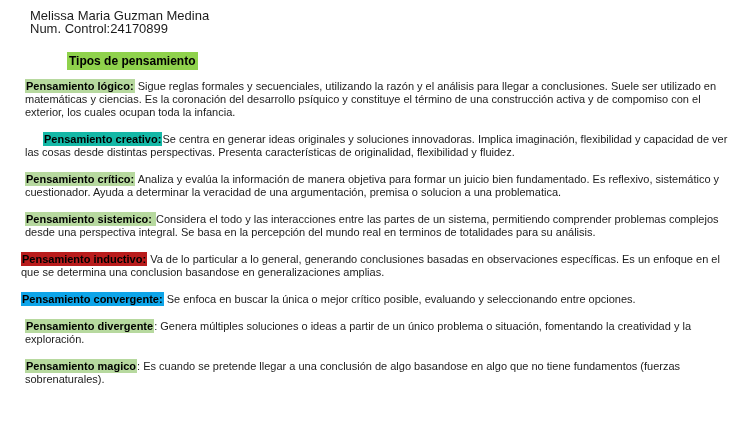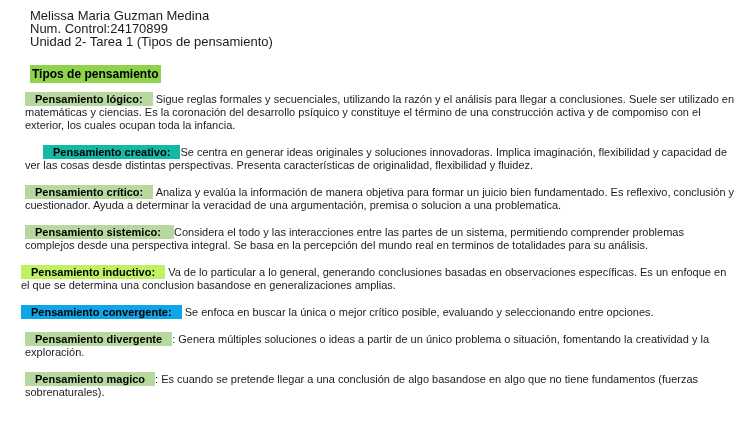--- a/index.html
+++ b/index.html
@@ -30,66 +30,66 @@
   .doc-title {
     margin: 19px 0 12px 30px;
     font-size: 12px;
     line-height: 14px;
     font-weight: bold;
     color: #000000;
   }
   .doc-title mark {
     color: #000000;
     padding: 2px 3px 2px 2px;
+    margin-left: 37px;
   }
   .paragraphs {
     margin: 0;
   }
   .para {
     margin: 0 14px 14px 25px;
     font-size: 11px;
     line-height: 13px;
     color: #1c1c1c;
   }
   
   .para:nth-child(4) { }
   .para:nth-child(5) { margin-left: 21px; }
   .para:nth-child(6) { margin-left: 21px; }
   .term {
     font-weight: bold;
     color: #000000;
-    padding: 1px 10px;
+    padding: 1px 1px;
   }
   mark { background: transparent; }
 </style>
 </head>
 <body style="background-color: rgb(255, 255, 255);">
 
 <div class="page">
 
   <div class="doc-header">
     <div>Melissa Maria Guzman Medina</div>
     <div>Num. Control:24170899</div>
-    <div>Unidad 2- Tarea 1 (Tipos de pensamiento)</div>
   </div>
 
   <div class="doc-title">
     <mark class="title-mark" style="background-color: rgb(143, 210, 76);">Tipos de pensamiento</mark>
   </div>
 
   <div class="paragraphs" id="paragraphs">
   <p class="para"><mark class="term" style="background-color: rgb(183, 217, 159);">Pensamiento lógico:</mark><span class="body-text"> Sigue reglas formales y secuenciales, utilizando la razón y el análisis para llegar a conclusiones. Suele ser utilizado en matemáticas y ciencias. Es la coronación del desarrollo psíquico y constituye el término de una construcción activa y de compomiso con el exterior, los cuales ocupan toda la infancia.</span></p>
 
   <p class="para"><mark class="term" style="background-color: #14b8a6; margin-left: 18px;">Pensamiento creativo:</mark><span class="body-text">Se centra en generar ideas originales y soluciones innovadoras. Implica imaginación, flexibilidad y capacidad de ver las cosas desde distintas perspectivas. Presenta características de originalidad, flexibilidad y fluidez.</span></p>
 
-  <p class="para"><mark class="term" style="background-color: rgb(183, 217, 159);">Pensamiento crítico:</mark><span class="body-text"> Analiza y evalúa la información de manera objetiva para formar un juicio bien fundamentado. Es reflexivo, conclusión y cuestionador. Ayuda a determinar la veracidad de una argumentación, premisa o solucion a una problematica.</span></p>
+  <p class="para"><mark class="term" style="background-color: rgb(183, 217, 159);">Pensamiento crítico:</mark><span class="body-text"> Analiza y evalúa la información de manera objetiva para formar un juicio bien fundamentado. Es reflexivo, sistemático y cuestionador. Ayuda a determinar la veracidad de una argumentación, premisa o solucion a una problematica.</span></p>
 
   <p class="para"><mark class="term" style="background-color: rgb(183, 217, 159);">Pensamiento sistemico: </mark><span class="body-text"> Considera el todo y las interacciones entre las partes de un sistema, permitiendo comprender problemas complejos desde una perspectiva integral. Se basa en la percepción del mundo real en terminos de totalidades para su análisis.</span></p>
 
-  <p class="para"><mark class="term" style="background-color: #bef264; margin-top: 36px;">Pensamiento inductivo:</mark><span class="body-text"> Va de lo particular a lo general, generando conclusiones basadas en observaciones específicas. Es un enfoque en el que se determina una conclusion basandose en generalizaciones amplias.</span></p>
+  <p class="para"><mark class="term" style="background-color: #b91c1c; margin-top: 36px;">Pensamiento inductivo:</mark><span class="body-text"> Va de lo particular a lo general, generando conclusiones basadas en observaciones específicas. Es un enfoque en el que se determina una conclusion basandose en generalizaciones amplias.</span></p>
 
 
   <p class="para"><mark class="term" style="background-color: #0ea5e9;">Pensamiento convergente:</mark><span class="body-text"> Se enfoca en buscar la única o mejor crítico posible, evaluando y seleccionando entre opciones.</span></p>
 
   <p class="para"><mark class="term" style="background-color: rgb(183, 217, 159); margin-top: 12px;">Pensamiento divergente</mark><span class="body-text">: Genera múltiples soluciones o ideas a partir de un único problema o situación, fomentando la creatividad y la exploración.</span></p>
 
   <p class="para"><mark class="term" style="background-color: rgb(183, 217, 159);">Pensamiento magico</mark><span class="body-text">: Es cuando se pretende llegar a una conclusión de algo basandose en algo que no tiene fundamentos (fuerzas sobrenaturales).</span></p>
 </div>
 
 </div>

